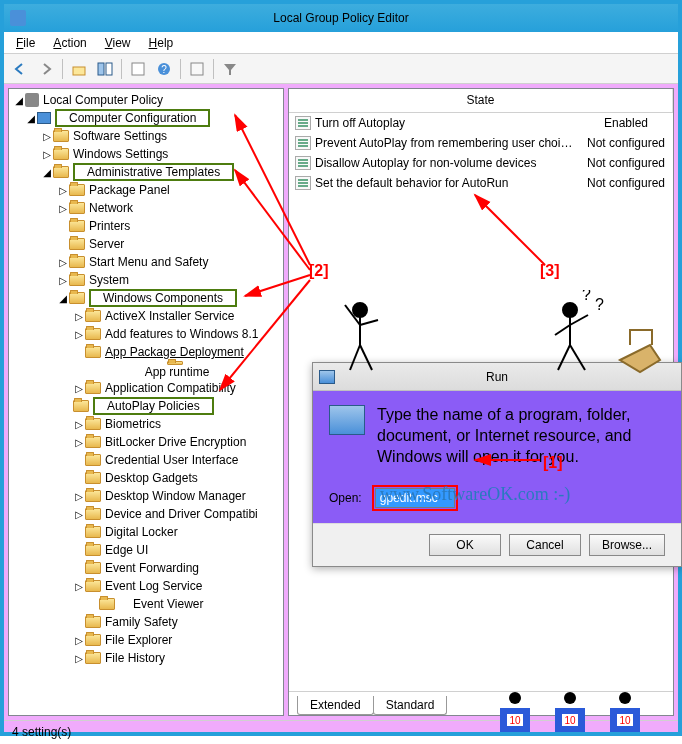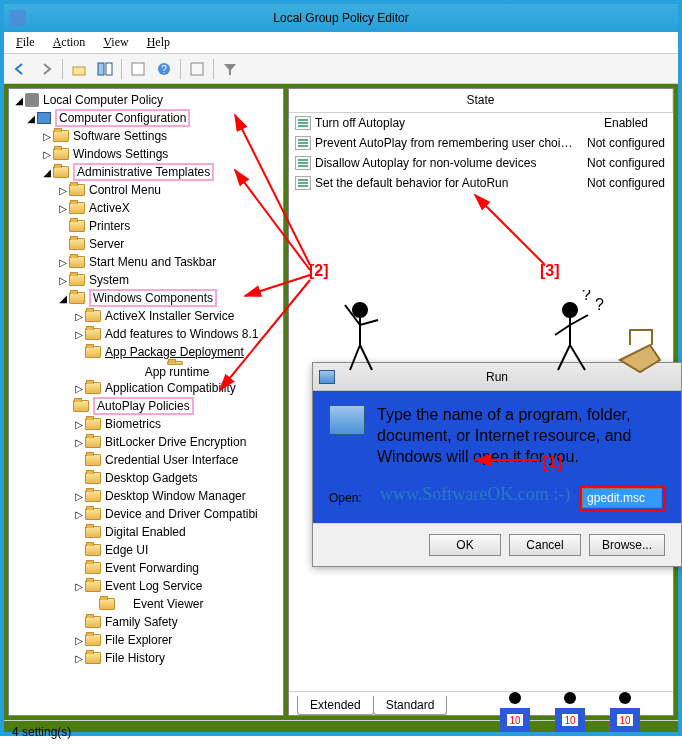--- a/index.html
+++ b/index.html
@@ -1,57 +1,57 @@
 <!DOCTYPE html>
 <html><head>
 <meta charset="utf-8">
 <style>
 * { box-sizing: border-box; margin: 0; padding: 0; }
 body { font-family: "Segoe UI", Tahoma, sans-serif; font-size: 12px; background: #fff; width: 682px; height: 744px; position: relative; overflow: hidden; }
-.window { border: 4px solid #26a0da; width: 682px; height: 736px; background: #4d7c0f; position: relative; }
+.window { border: 4px solid #26a0da; width: 682px; height: 736px; background: #f0abfc; position: relative; }
 .titlebar { background: linear-gradient(#3dadde, #26a0da); color: #000; height: 28px; display: flex; align-items: center; justify-content: center; position: relative; }
 .title-icon { position: absolute; left: 6px; width: 16px; height: 16px; background: #4a90d9; border-radius: 2px; }
 .title-text { font-size: 12px; }
 .menubar { background: #fff; border-bottom: 1px solid #d0d0d0; height: 22px; display: flex; align-items: center; padding: 0 4px; gap: 2px; }
-.menu-item { padding: 2px 8px; cursor: default; font-family: Liberation Serif, serif; }
+.menu-item { padding: 2px 8px; cursor: default; }
 .menu-item u { text-decoration: underline; }
 .toolbar { background: #f5f5f5; border-bottom: 1px solid #d0d0d0; height: 30px; display: flex; align-items: center; padding: 0 4px; gap: 2px; }
 .tool-btn { width: 24px; height: 24px; display: flex; align-items: center; justify-content: center; border: 1px solid transparent; }
 .tool-sep { width: 1px; height: 20px; background: #c0c0c0; margin: 0 2px; }
 .content { display: flex; height: 636px; }
 .tree-panel { width: 276px; border: 1px solid #828790; margin: 4px 0 4px 4px; overflow: hidden; background: #fff; position: relative; }
 .tree { padding: 2px; overflow-y: auto; height: 100%; }
 .tree-node { display: flex; align-items: center; height: 18px; white-space: nowrap; cursor: default; position: relative; }
 .expand { width: 12px; text-align: center; font-size: 10px; color: #000; cursor: pointer; }
 .folder-icon { width: 16px; height: 12px; background: linear-gradient(#fce79a, #e8b84e); border: 1px solid #c88f2e; border-radius: 1px; margin-right: 4px; position: relative; }
 .folder-icon::before { content: ""; position: absolute; top: -3px; left: 0; width: 6px; height: 3px; background: #e8b84e; border: 1px solid #c88f2e; border-bottom: none; border-radius: 1px 1px 0 0; }
 .comp-icon { width: 14px; height: 12px; background: #4a90d9; border: 1px solid #2a5a8a; margin-right: 4px; }
 .root-icon { width: 14px; height: 14px; background: #888; border-radius: 2px; margin-right: 4px; }
 .tree-label { font-size: 12px; }
-.highlight-red { border: 2px solid #f9a8d4; padding: 0 2px; margin: -2px 0; }
+.highlight-red { border: 2px solid #4d7c0f; padding: 0 12px; margin: -2px 0; }
 .right-panel { flex: 1; border: 1px solid #828790; margin: 4px 4px 4px 4px; background: #fff; display: flex; flex-direction: column; position: relative; }
 .list-header { display: flex; border-bottom: 1px solid #d0d0d0; background: #fff; height: 24px; }
 .list-header-cell { padding: 4px 8px; border-right: 1px solid #e0e0e0; font-size: 12px; }
 .col-setting { width: 290px; }
 .col-state { flex: 1; text-align: center; }
 .list-row { display: flex; height: 20px; align-items: center; }
 .list-cell { padding: 1px 6px; font-size: 12px; white-space: nowrap; overflow: hidden; text-overflow: ellipsis; }
 .setting-icon { width: 16px; height: 14px; display: inline-block; border: 1px solid #aaa; background: #f8f8f8; margin-right: 4px; vertical-align: middle; position: relative; }
 .setting-icon::after { content: ""; position: absolute; left: 2px; right: 2px; top: 2px; height: 2px; background: #6a8; box-shadow: 0 3px 0 #6a8, 0 6px 0 #6a8; }
 .tabs-bottom { position: absolute; bottom: 0; left: 0; right: 0; height: 24px; border-top: 1px solid #d0d0d0; display: flex; align-items: flex-end; padding: 0 8px; background: #fff; }
 .tab { border: 1px solid #999; border-top: none; padding: 2px 12px; font-size: 12px; background: #fff; margin-right: -1px; border-radius: 0 0 3px 3px; }
 .tab.active { background: #fff; font-weight: normal; }
 .statusbar { height: 22px; border-top: 1px solid #d0d0d0; padding: 2px 8px; font-size: 12px; display: flex; align-items: center; }
-.run-dialog { position: absolute; right: 0; top: 362px; width: 370px; background: #1d4ed8; border: 1px solid #8a8a8a; box-shadow: 0 2px 8px rgba(0,0,0,0.3); }
+.run-dialog { position: absolute; right: 0; top: 362px; width: 370px; background: #8b5cf6; border: 1px solid #8a8a8a; box-shadow: 0 2px 8px rgba(0,0,0,0.3); }
 .run-title { background: linear-gradient(#eaeaea, #dcdcdc); height: 28px; display: flex; align-items: center; justify-content: center; font-size: 12px; border-bottom: 1px solid #c0c0c0; position: relative; }
 .run-title-icon { position: absolute; left: 6px; width: 16px; height: 14px; border: 1px solid #2a5a8a; background: linear-gradient(#9ec5eb, #4a90d9); }
 .run-body { padding: 14px 16px; display: flex; gap: 12px; }
 .run-icon { width: 36px; height: 30px; border: 1px solid #2a5a8a; background: linear-gradient(#9ec5eb, #4a90d9); flex-shrink: 0; }
 .run-text { font-size: 16px; line-height: 1.3; }
-.run-open-row { display: flex; align-items: center; padding: 4px 16px 12px 16px; gap: 10px; justify-content: space-between; }
+.run-open-row { display: flex; align-items: center; padding: 4px 16px 12px 16px; gap: 10px; }
 .run-input-wrap { border: 2px solid #ff0000; padding: 1px; }
 .run-input { width: 80px; border: 1px solid #7a7a7a; padding: 2px 4px; font-size: 12px; background: #3399ff; color: #fff; }
 .run-buttons { display: flex; justify-content: flex-end; gap: 8px; padding: 10px 16px; background: #f0f0f0; border-top: 1px solid #dcdcdc; }
 .run-btn { min-width: 72px; padding: 3px 12px; font-size: 12px; border: 1px solid #888; background: linear-gradient(#fafafa, #e0e0e0); }
 .watermark { position: absolute; font-family: "Comic Sans MS", cursive; color: #2a7abf; font-size: 22px; pointer-events: none; z-index: 50; }
 .wm2 { left: 380px; top: 484px; font-size: 18px; }
 .annotation { position: absolute; color: #ff0000; font-weight: bold; font-size: 16px; font-family: Arial; z-index: 60; pointer-events: none; }
 .svg-arrows { position: absolute; top: 0; left: 0; pointer-events: none; z-index: 55; }
 .stick-figures { position: absolute; z-index: 40; }
 </style>
@@ -145,39 +145,39 @@
             <span class="tree-label">Windows Settings</span>
           </div>
         <div class="tree-node" style="padding-left:30px">
             <span class="expand">◢</span>
             <span class="folder-icon"></span>
             <span class="tree-label highlight-red">Administrative Templates</span>
           </div>
         <div class="tree-node" style="padding-left:46px">
             <span class="expand">▷</span>
             <span class="folder-icon"></span>
-            <span class="tree-label">Control Menu</span>
+            <span class="tree-label">Package Panel</span>
           </div>
         <div class="tree-node" style="padding-left:46px">
             <span class="expand">▷</span>
             <span class="folder-icon"></span>
-            <span class="tree-label">ActiveX</span>
+            <span class="tree-label">Network</span>
           </div>
         <div class="tree-node" style="padding-left:58px">
             <span class="folder-icon"></span>
             <span class="tree-label">Printers</span>
           </div>
         <div class="tree-node" style="padding-left:58px">
             <span class="folder-icon"></span>
             <span class="tree-label">Server</span>
           </div>
         <div class="tree-node" style="padding-left:46px">
             <span class="expand">▷</span>
             <span class="folder-icon"></span>
-            <span class="tree-label">Start Menu and Taskbar</span>
+            <span class="tree-label">Start Menu and Safety</span>
           </div>
         <div class="tree-node" style="padding-left:46px">
             <span class="expand">▷</span>
             <span class="folder-icon"></span>
             <span class="tree-label">System</span>
           </div>
         <div class="tree-node" style="padding-left:46px">
             <span class="expand">◢</span>
             <span class="folder-icon"></span>
             <span class="tree-label highlight-red">Windows Components</span>
@@ -238,21 +238,21 @@
               <span class="tree-label ">Desktop Window Manager</span>
             </div>
             <div class="tree-node" style="padding-left: 62px;">
               <span class="expand">▷</span>
               <span class="folder-icon"></span>
               <span class="tree-label ">Device and Driver Compatibi</span>
             </div>
             <div class="tree-node" style="padding-left: 62px;">
               <span class="expand"></span>
               <span class="folder-icon"></span>
-              <span class="tree-label ">Digital Enabled</span>
+              <span class="tree-label ">Digital Locker</span>
             </div>
             <div class="tree-node" style="padding-left: 62px;">
               <span class="expand"></span>
               <span class="folder-icon"></span>
               <span class="tree-label ">Edge UI</span>
             </div>
             <div class="tree-node" style="padding-left: 62px;">
               <span class="expand"></span>
               <span class="folder-icon"></span>
               <span class="tree-label ">Event Forwarding</span>

